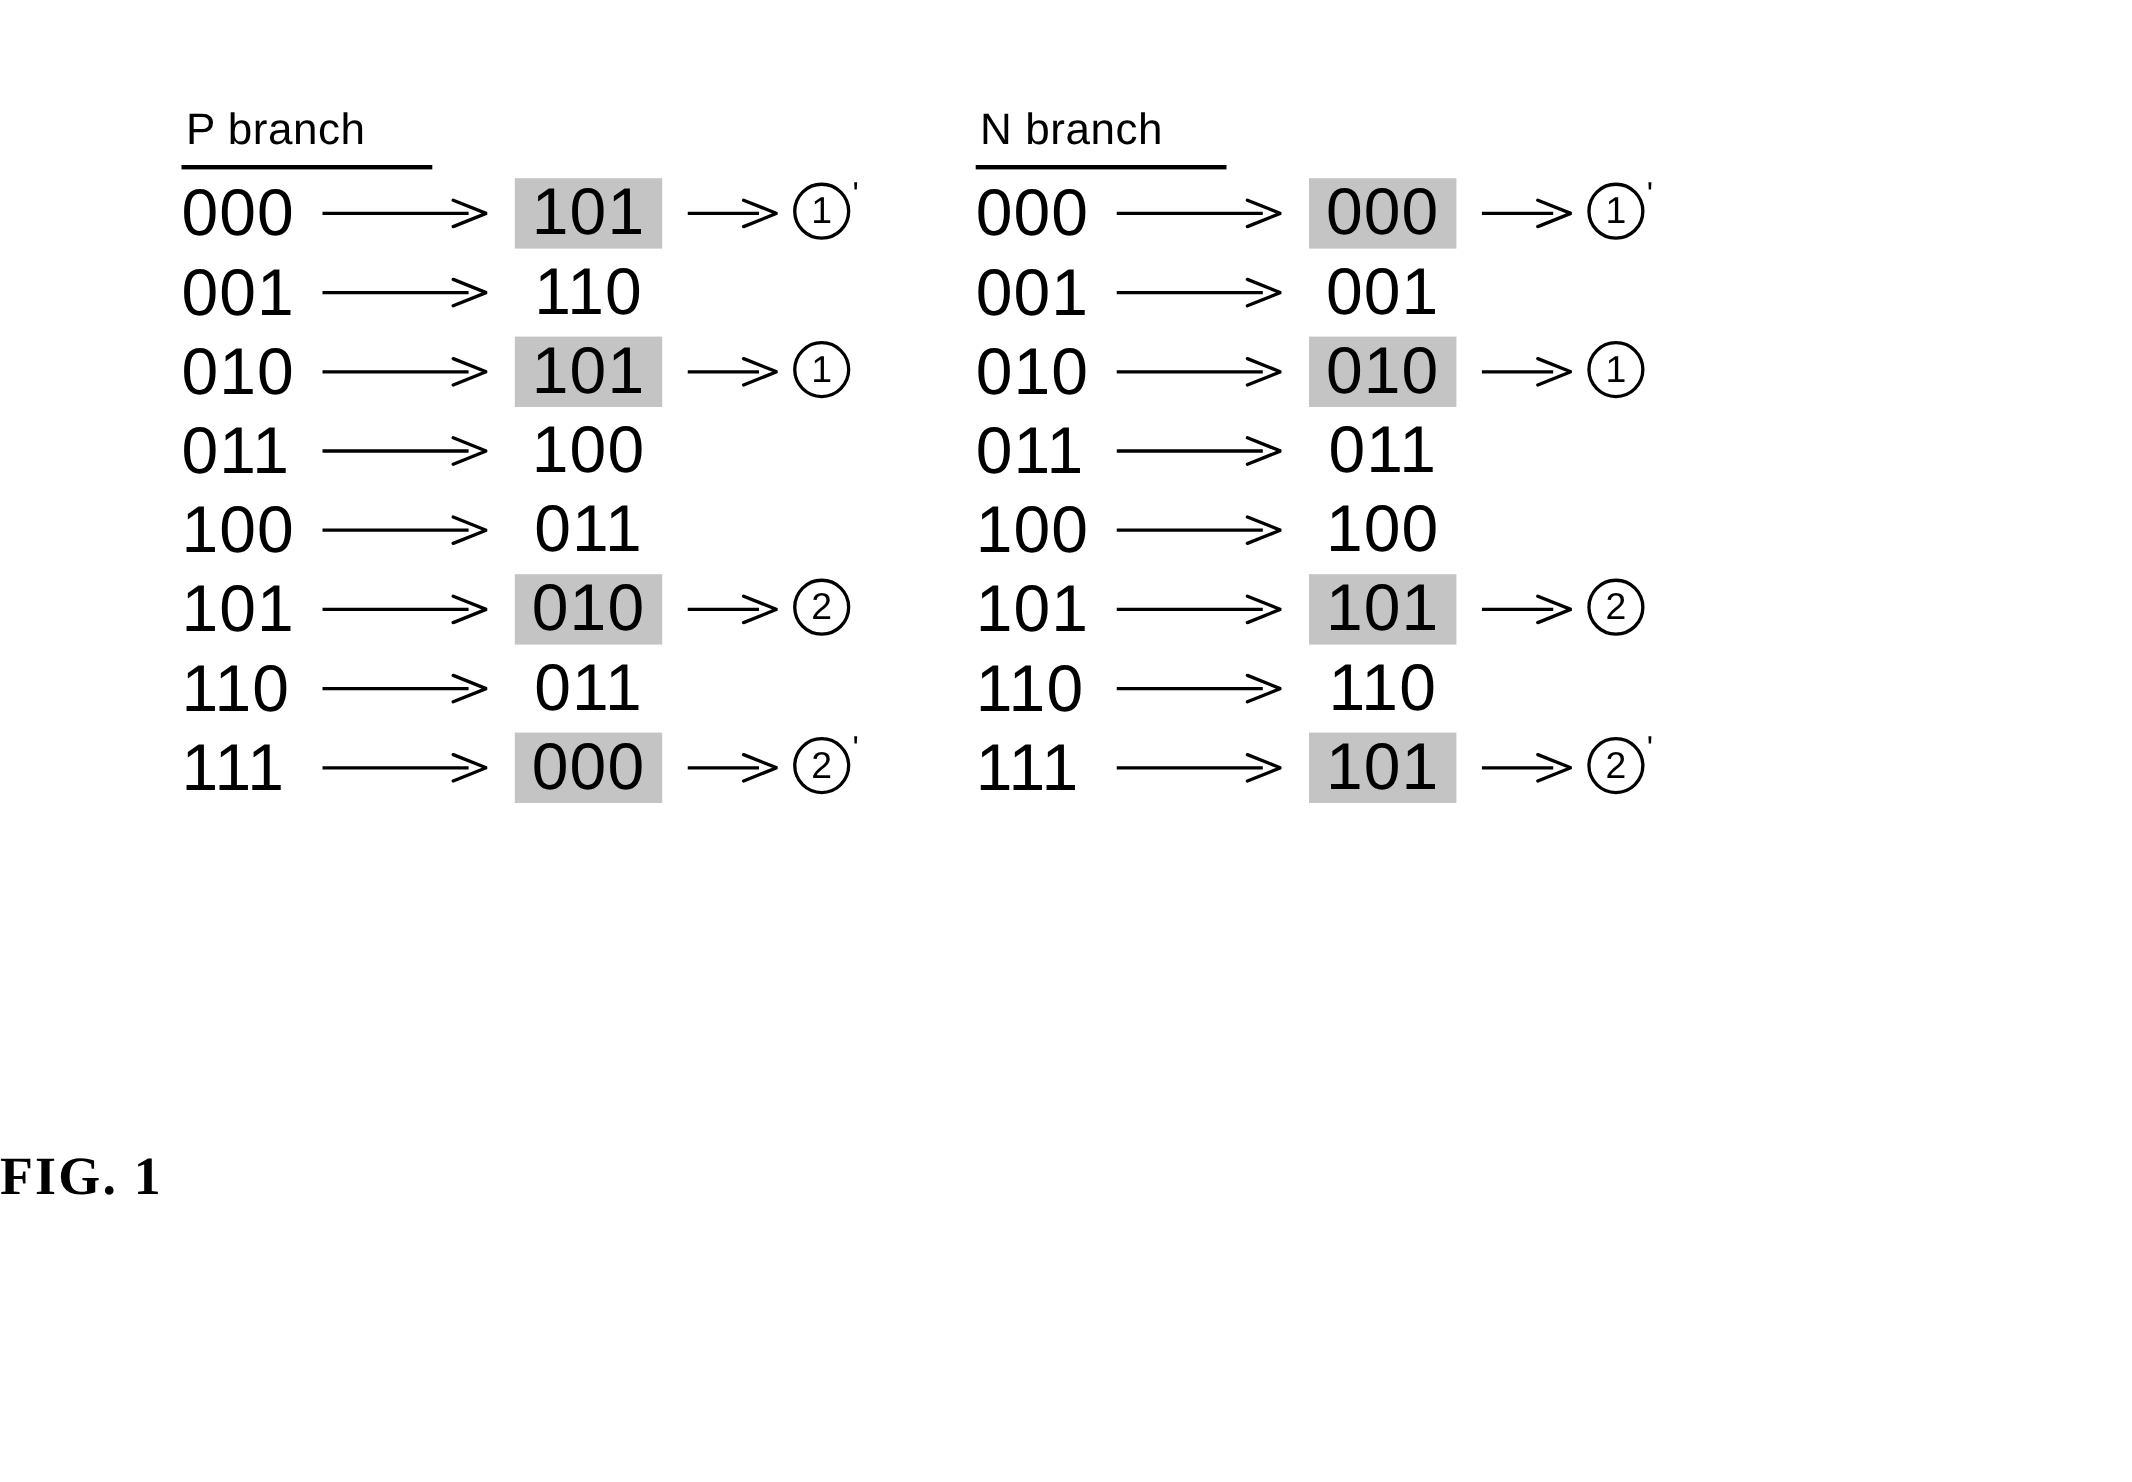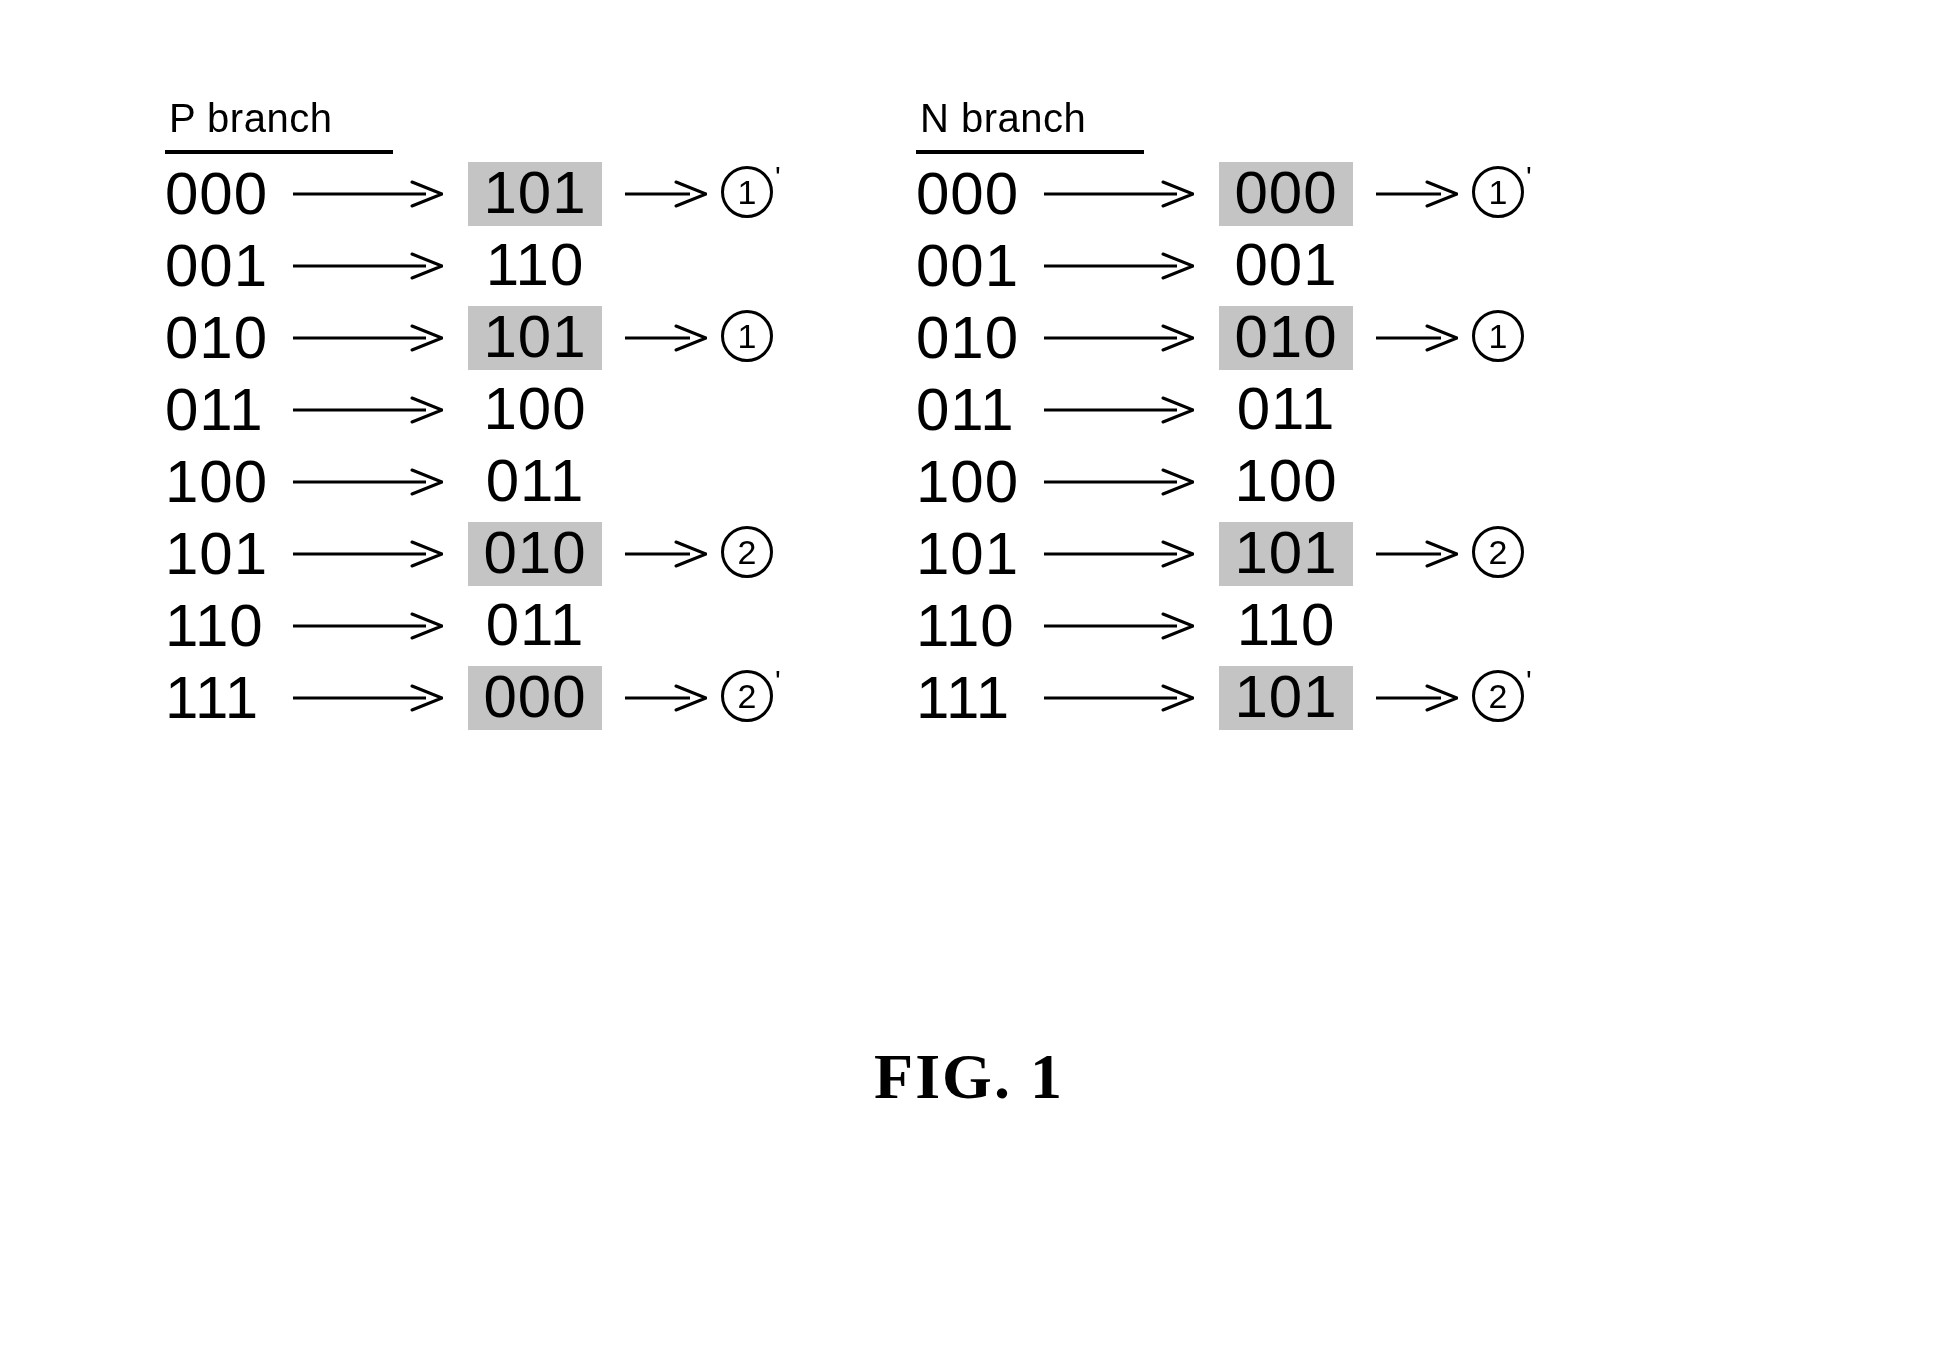--- a/index.html
+++ b/index.html
@@ -23,21 +23,21 @@
     width: 1938px;
     height: 1347px;
   }
 
   
   .branch {
     position: absolute;
     top: 92px;
   }
   .branch.p-branch { left: 165px; }
-  .branch.n-branch { left: 887px; margin-left: 29px; }
+  .branch.n-branch { left: 887px; }
 
   .branch-title {
     font-size: 40px;
     font-weight: 400;
     line-height: 52px;
     letter-spacing: 0.5px;
     white-space: nowrap;
     padding-left: 4px;
   }
   .branch-rule {
@@ -120,24 +120,23 @@
     margin-top: -2px;
   }
   .marker.empty { visibility: hidden; }
 
   
   #caption {
     position: absolute;
     left: 0;
     top: 1040px;
     width: 1938px;
-    text-align: center;
     font-family: "Liberation Serif", serif;
     font-weight: bold;
-    font-size: 64px;
+    font-size: 49px;
     letter-spacing: 2px;
   }
 </style>
 </head>
 <body>
 
 <div id="figure">
     <div class="branch p-branch">
       <div class="branch-title">P branch</div>
       <div class="branch-rule"></div>

